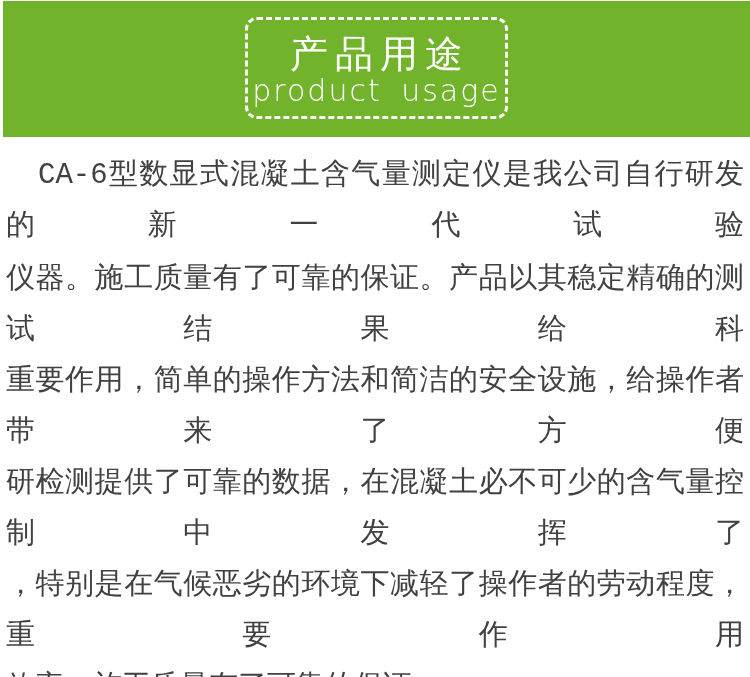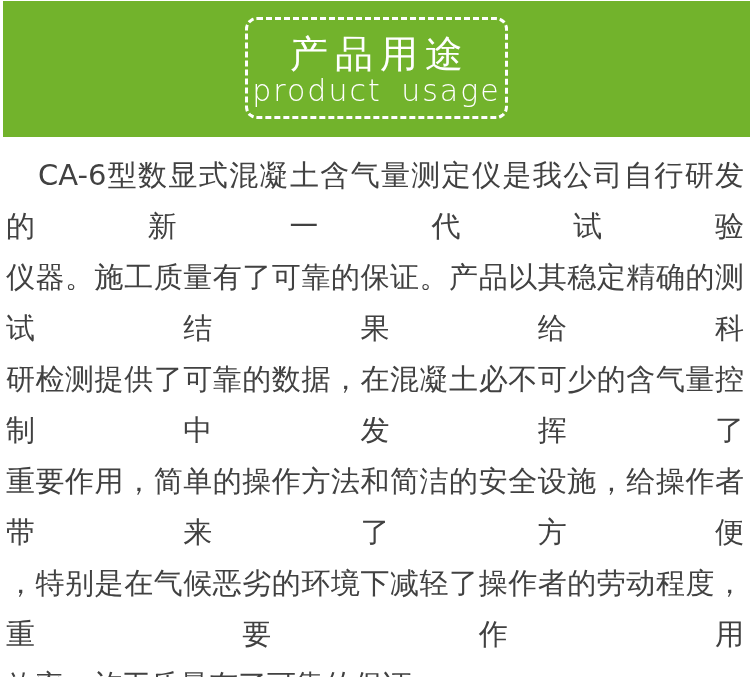--- a/index.html
+++ b/index.html
@@ -73,37 +73,38 @@
     white-space: nowrap;
     text-align: left;
   }
   .text-line.justify {
     white-space: normal;
     text-align: justify;
     text-align-last: justify;
   }
   .text-line.indent {
     text-indent: 32px;
+    font-family: Liberation Mono, monospace;
   }
 </style>
 </head>
 <body>
 
 <div class="page" style="--banner-color: #72b32c; --border-color: #ffffff; --text-color: #414141;">
 
   <div class="banner">
     <div class="title-box">
       <h1 class="title">产品用途</h1>
       <div class="subtitle">product usage</div>
     </div>
   </div>
 
   <div class="body-text">
 
   <div class="text-line justify indent">CA-6型数显式混凝土含气量测定仪是我公司自行研发的新一代试验</div>
       <div class="text-line justify">仪器。施工质量有了可靠的保证。产品以其稳定精确的测试结果给科</div>
+      <div class="text-line justify">重要作用，简单的操作方法和简洁的安全设施，给操作者带来了方便</div>
       <div class="text-line justify">研检测提供了可靠的数据，在混凝土必不可少的含气量控制中发挥了</div>
-      <div class="text-line justify">重要作用，简单的操作方法和简洁的安全设施，给操作者带来了方便</div>
       <div class="text-line justify">，特别是在气候恶劣的环境下减轻了操作者的劳动程度，重要作用</div>
       <div class="text-line">效率，施工质量有了可靠的保证。</div>
     </div>
 
 </div>
 
 </body></html>

